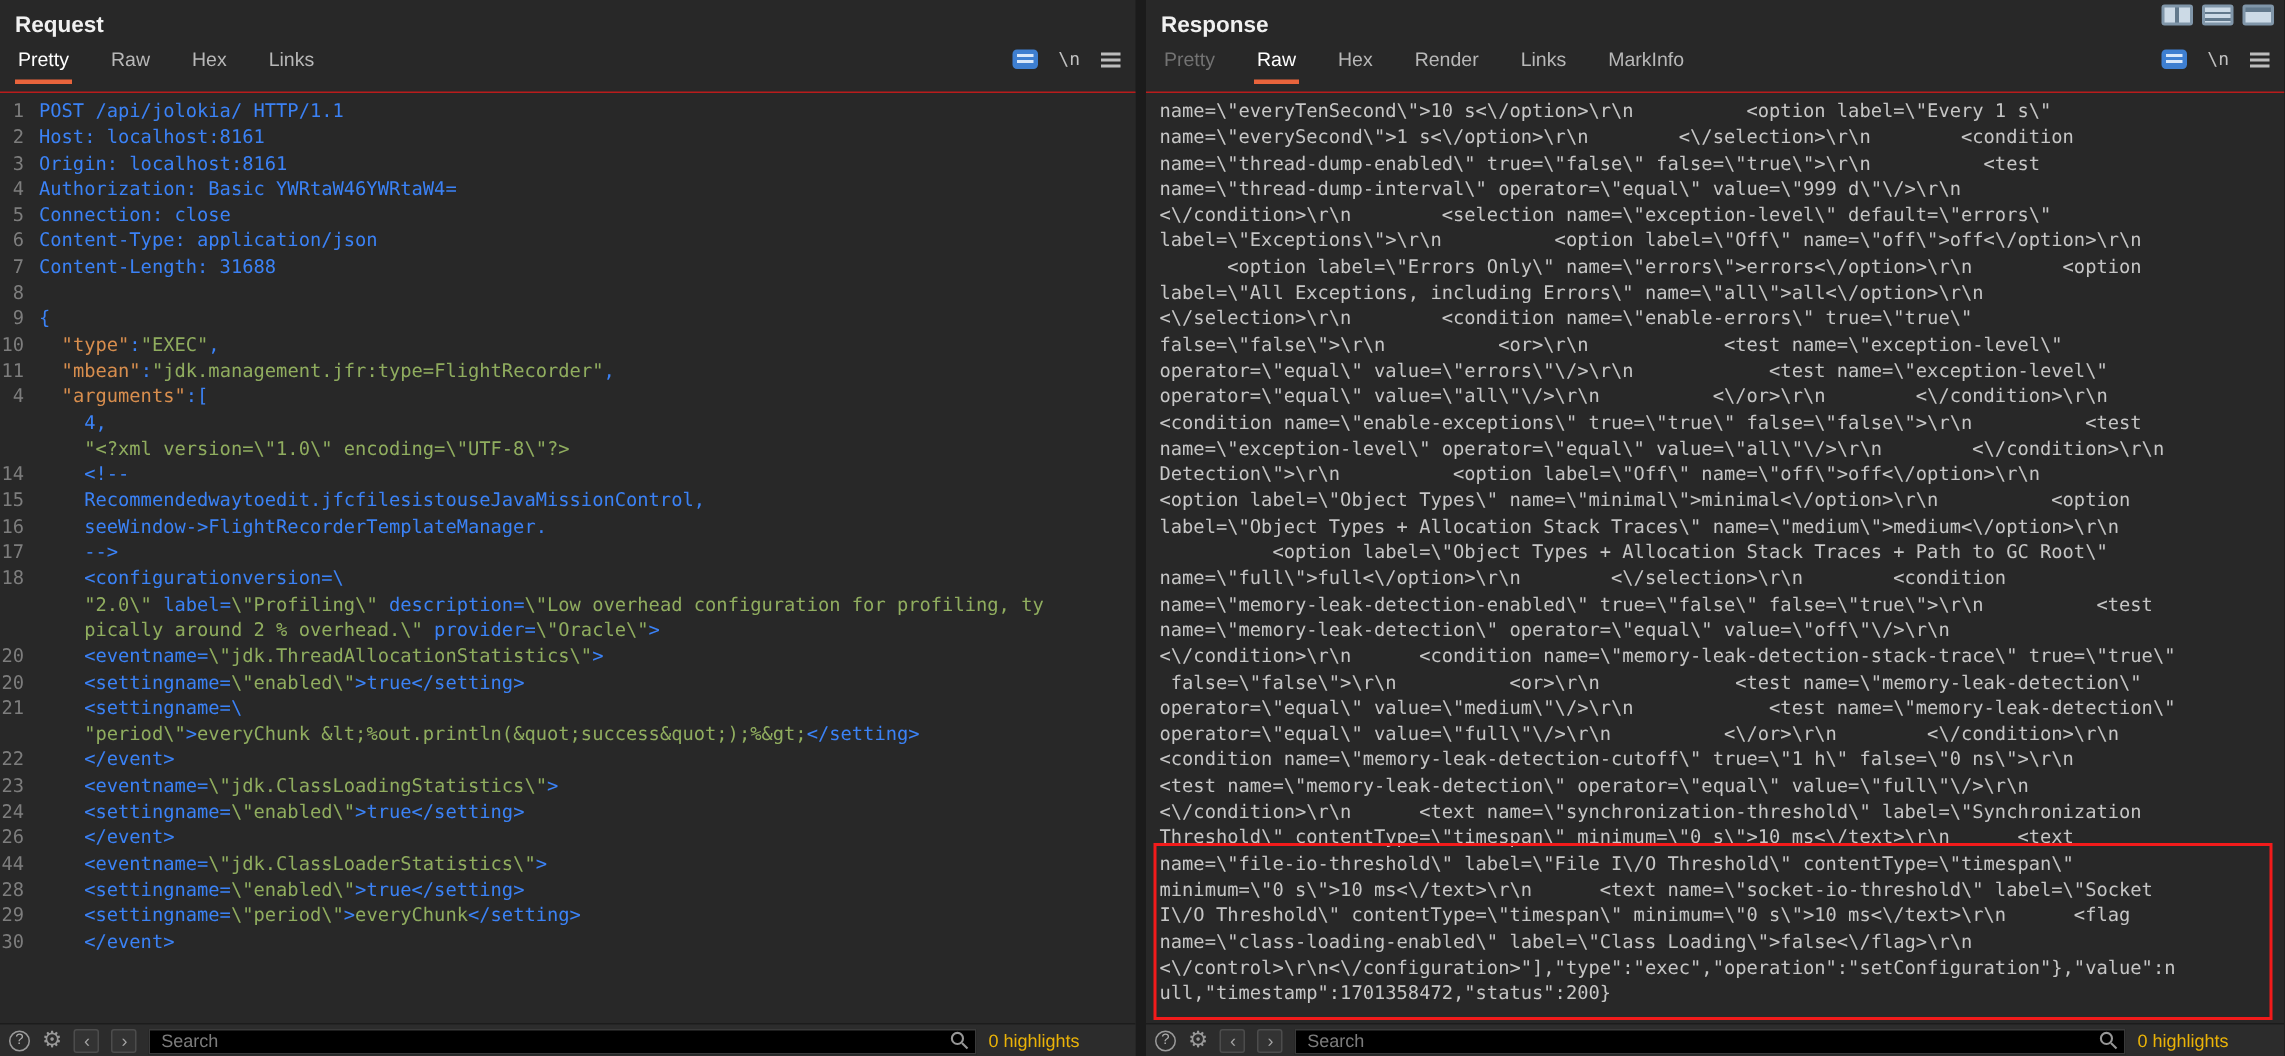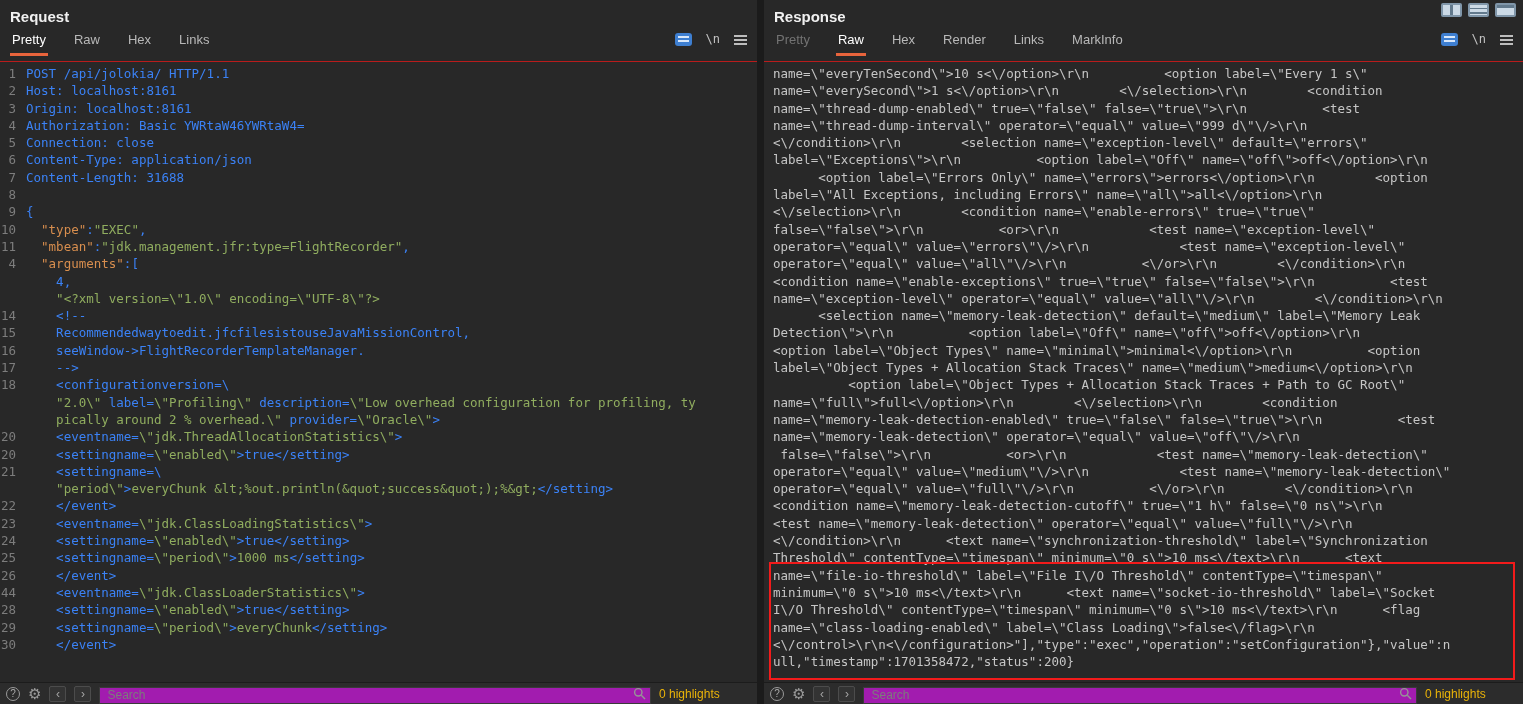--- a/index.html
+++ b/index.html
@@ -42,21 +42,21 @@
 
   .statusbar { flex:0 0 22px; height:22px; display:flex; align-items:center; gap:8px;
                padding:0 6px; background:#2c2c2c; border-top:1px solid #1c1c1c; }
   .help-icon { flex:0 0 14px; width:14px; height:14px; border:1px solid #9a9a9a; border-radius:50%;
                color:#ababab; font-size:10px; display:flex; align-items:center; justify-content:center; }
   .gear-icon { color:#9a9a9a; font-size:15px; line-height:1; }
   .nav-btn { flex:0 0 17px; width:17px; height:16px; border:1px solid #4c4c4c; border-radius:2px;
              color:#a5a5a5; font-size:12px; display:flex; align-items:center; justify-content:center;
              background:#333333; }
   .search-wrap { flex:1; position:relative; height:17px; }
-  .search-input { width:100%; height:100%; background:#a21caf; border:1px solid #3a3a3a;
+  .search-input { width:100%; height:100%; background:#000000; border:1px solid #3a3a3a;
                   color:#cccccc; font-size:12px; padding:0 22px 0 7px; outline:none; }
   .search-input::placeholder { color:#7c7c7c; }
   .mag { position:absolute; right:5px; top:2px; }
   .highlights { flex:0 0 92px; color:#eab308; font-size:12px; }
 
   .window-controls { position:absolute; top:3px; right:7px; display:flex; gap:6px; z-index:10; }
   .wbtn { width:21px; height:14px; border-radius:2px; background:#8096a9; position:relative; cursor:default; }
   .wbtn::before { content:""; position:absolute; left:2px; right:2px; top:2px; bottom:2px; }
   .wbtn.cols::before { background:linear-gradient(90deg,#ccdae6 0 42%,#62798c 42% 58%,#ccdae6 58% 100%); }
   .wbtn.rows::before { background:linear-gradient(180deg,#ccdae6 0 28%,#62798c 28% 44%,#ccdae6 44% 72%,#62798c 72% 88%,#ccdae6 88% 100%); }
@@ -111,21 +111,20 @@
           <div class="row"><span class="gutter">18</span><span><span class="tp">    &lt;configurationversion=\</span></span></div>
           <div class="row"><span class="gutter"></span><span><span class="ts">    "2.0\" </span><span class="tp">label=</span><span class="ts">\"Profiling\" </span><span class="tp">description=</span><span class="ts">\"Low overhead configuration for profiling, ty</span></span></div>
           <div class="row"><span class="gutter"></span><span><span class="ts">    pically around 2 % overhead.\" </span><span class="tp">provider=</span><span class="ts">\"Oracle\"</span><span class="tp">&gt;</span></span></div>
           <div class="row"><span class="gutter">20</span><span><span class="tp">    &lt;eventname=</span><span class="ts">\"jdk.ThreadAllocationStatistics\"</span><span class="tp">&gt;</span></span></div>
           <div class="row"><span class="gutter">20</span><span><span class="tp">    &lt;settingname=</span><span class="ts">\"enabled\"</span><span class="tp">&gt;true&lt;/setting&gt;</span></span></div>
           <div class="row"><span class="gutter">21</span><span><span class="tp">    &lt;settingname=\</span></span></div>
           <div class="row"><span class="gutter"></span><span><span class="ts">    "period\"</span><span class="tp">&gt;</span><span class="ts">everyChunk &amp;lt;%out.println(&amp;quot;success&amp;quot;);%&amp;gt;</span><span class="tp">&lt;/setting&gt;</span></span></div>
           <div class="row"><span class="gutter">22</span><span><span class="tp">    &lt;/event&gt;</span></span></div>
           <div class="row"><span class="gutter">23</span><span><span class="tp">    &lt;eventname=</span><span class="ts">\"jdk.ClassLoadingStatistics\"</span><span class="tp">&gt;</span></span></div>
           <div class="row"><span class="gutter">24</span><span><span class="tp">    &lt;settingname=</span><span class="ts">\"enabled\"</span><span class="tp">&gt;true&lt;/setting&gt;</span></span></div>
-          <div class="row"><span class="gutter">25</span><span><span class="tp">    &lt;settingname=</span><span class="ts">\"period\"</span><span class="tp">&gt;</span><span class="ts">1000 ms</span><span class="tp">&lt;/setting&gt;</span></span></div>
           <div class="row"><span class="gutter">26</span><span><span class="tp">    &lt;/event&gt;</span></span></div>
           <div class="row"><span class="gutter">44</span><span><span class="tp">    &lt;eventname=</span><span class="ts">\"jdk.ClassLoaderStatistics\"</span><span class="tp">&gt;</span></span></div>
           <div class="row"><span class="gutter">28</span><span><span class="tp">    &lt;settingname=</span><span class="ts">\"enabled\"</span><span class="tp">&gt;true&lt;/setting&gt;</span></span></div>
           <div class="row"><span class="gutter">29</span><span><span class="tp">    &lt;settingname=</span><span class="ts">\"period\"</span><span class="tp">&gt;</span><span class="ts">everyChunk</span><span class="tp">&lt;/setting&gt;</span></span></div>
           <div class="row"><span class="gutter">30</span><span><span class="tp">    &lt;/event&gt;</span></span></div>
         </div>
     </div>
     <div class="statusbar">
       <span class="help-icon">?</span>
       <span class="gear-icon">⚙</span>
@@ -170,28 +169,28 @@
           <div class="row">&lt;\/condition&gt;\r\n        &lt;selection name=\"exception-level\" default=\"errors\"</div>
           <div class="row">label=\"Exceptions\"&gt;\r\n          &lt;option label=\"Off\" name=\"off\"&gt;off&lt;\/option&gt;\r\n</div>
           <div class="row">      &lt;option label=\"Errors Only\" name=\"errors\"&gt;errors&lt;\/option&gt;\r\n        &lt;option</div>
           <div class="row">label=\"All Exceptions, including Errors\" name=\"all\"&gt;all&lt;\/option&gt;\r\n</div>
           <div class="row">&lt;\/selection&gt;\r\n        &lt;condition name=\"enable-errors\" true=\"true\"</div>
           <div class="row">false=\"false\"&gt;\r\n          &lt;or&gt;\r\n            &lt;test name=\"exception-level\"</div>
           <div class="row">operator=\"equal\" value=\"errors\"\/&gt;\r\n            &lt;test name=\"exception-level\"</div>
           <div class="row">operator=\"equal\" value=\"all\"\/&gt;\r\n          &lt;\/or&gt;\r\n        &lt;\/condition&gt;\r\n</div>
           <div class="row">&lt;condition name=\"enable-exceptions\" true=\"true\" false=\"false\"&gt;\r\n          &lt;test</div>
           <div class="row">name=\"exception-level\" operator=\"equal\" value=\"all\"\/&gt;\r\n        &lt;\/condition&gt;\r\n</div>
-          <div class="row">      &lt;selection name=\"memory-leak-detection\" default=\"medium\" label=\"Memory Leak</div>
           <div class="row">Detection\"&gt;\r\n          &lt;option label=\"Off\" name=\"off\"&gt;off&lt;\/option&gt;\r\n</div>
           <div class="row">&lt;option label=\"Object Types\" name=\"minimal\"&gt;minimal&lt;\/option&gt;\r\n          &lt;option</div>
           <div class="row">label=\"Object Types + Allocation Stack Traces\" name=\"medium\"&gt;medium&lt;\/option&gt;\r\n</div>
           <div class="row">          &lt;option label=\"Object Types + Allocation Stack Traces + Path to GC Root\"</div>
           <div class="row">name=\"full\"&gt;full&lt;\/option&gt;\r\n        &lt;\/selection&gt;\r\n        &lt;condition</div>
           <div class="row">name=\"memory-leak-detection-enabled\" true=\"false\" false=\"true\"&gt;\r\n          &lt;test</div>
           <div class="row">name=\"memory-leak-detection\" operator=\"equal\" value=\"off\"\/&gt;\r\n</div>
+          <div class="row">&lt;\/condition&gt;\r\n      &lt;condition name=\"memory-leak-detection-stack-trace\" true=\"true\"</div>
           <div class="row"> false=\"false\"&gt;\r\n          &lt;or&gt;\r\n            &lt;test name=\"memory-leak-detection\"</div>
           <div class="row">operator=\"equal\" value=\"medium\"\/&gt;\r\n            &lt;test name=\"memory-leak-detection\"</div>
           <div class="row">operator=\"equal\" value=\"full\"\/&gt;\r\n          &lt;\/or&gt;\r\n        &lt;\/condition&gt;\r\n</div>
           <div class="row">&lt;condition name=\"memory-leak-detection-cutoff\" true=\"1 h\" false=\"0 ns\"&gt;\r\n</div>
           <div class="row">&lt;test name=\"memory-leak-detection\" operator=\"equal\" value=\"full\"\/&gt;\r\n</div>
           <div class="row">&lt;\/condition&gt;\r\n      &lt;text name=\"synchronization-threshold\" label=\"Synchronization</div>
           <div class="row">Threshold\" contentType=\"timespan\" minimum=\"0 s\"&gt;10 ms&lt;\/text&gt;\r\n      &lt;text</div>
           <div class="row">name=\"file-io-threshold\" label=\"File I\/O Threshold\" contentType=\"timespan\"</div>
           <div class="row">minimum=\"0 s\"&gt;10 ms&lt;\/text&gt;\r\n      &lt;text name=\"socket-io-threshold\" label=\"Socket</div>
           <div class="row">I\/O Threshold\" contentType=\"timespan\" minimum=\"0 s\"&gt;10 ms&lt;\/text&gt;\r\n      &lt;flag</div>

